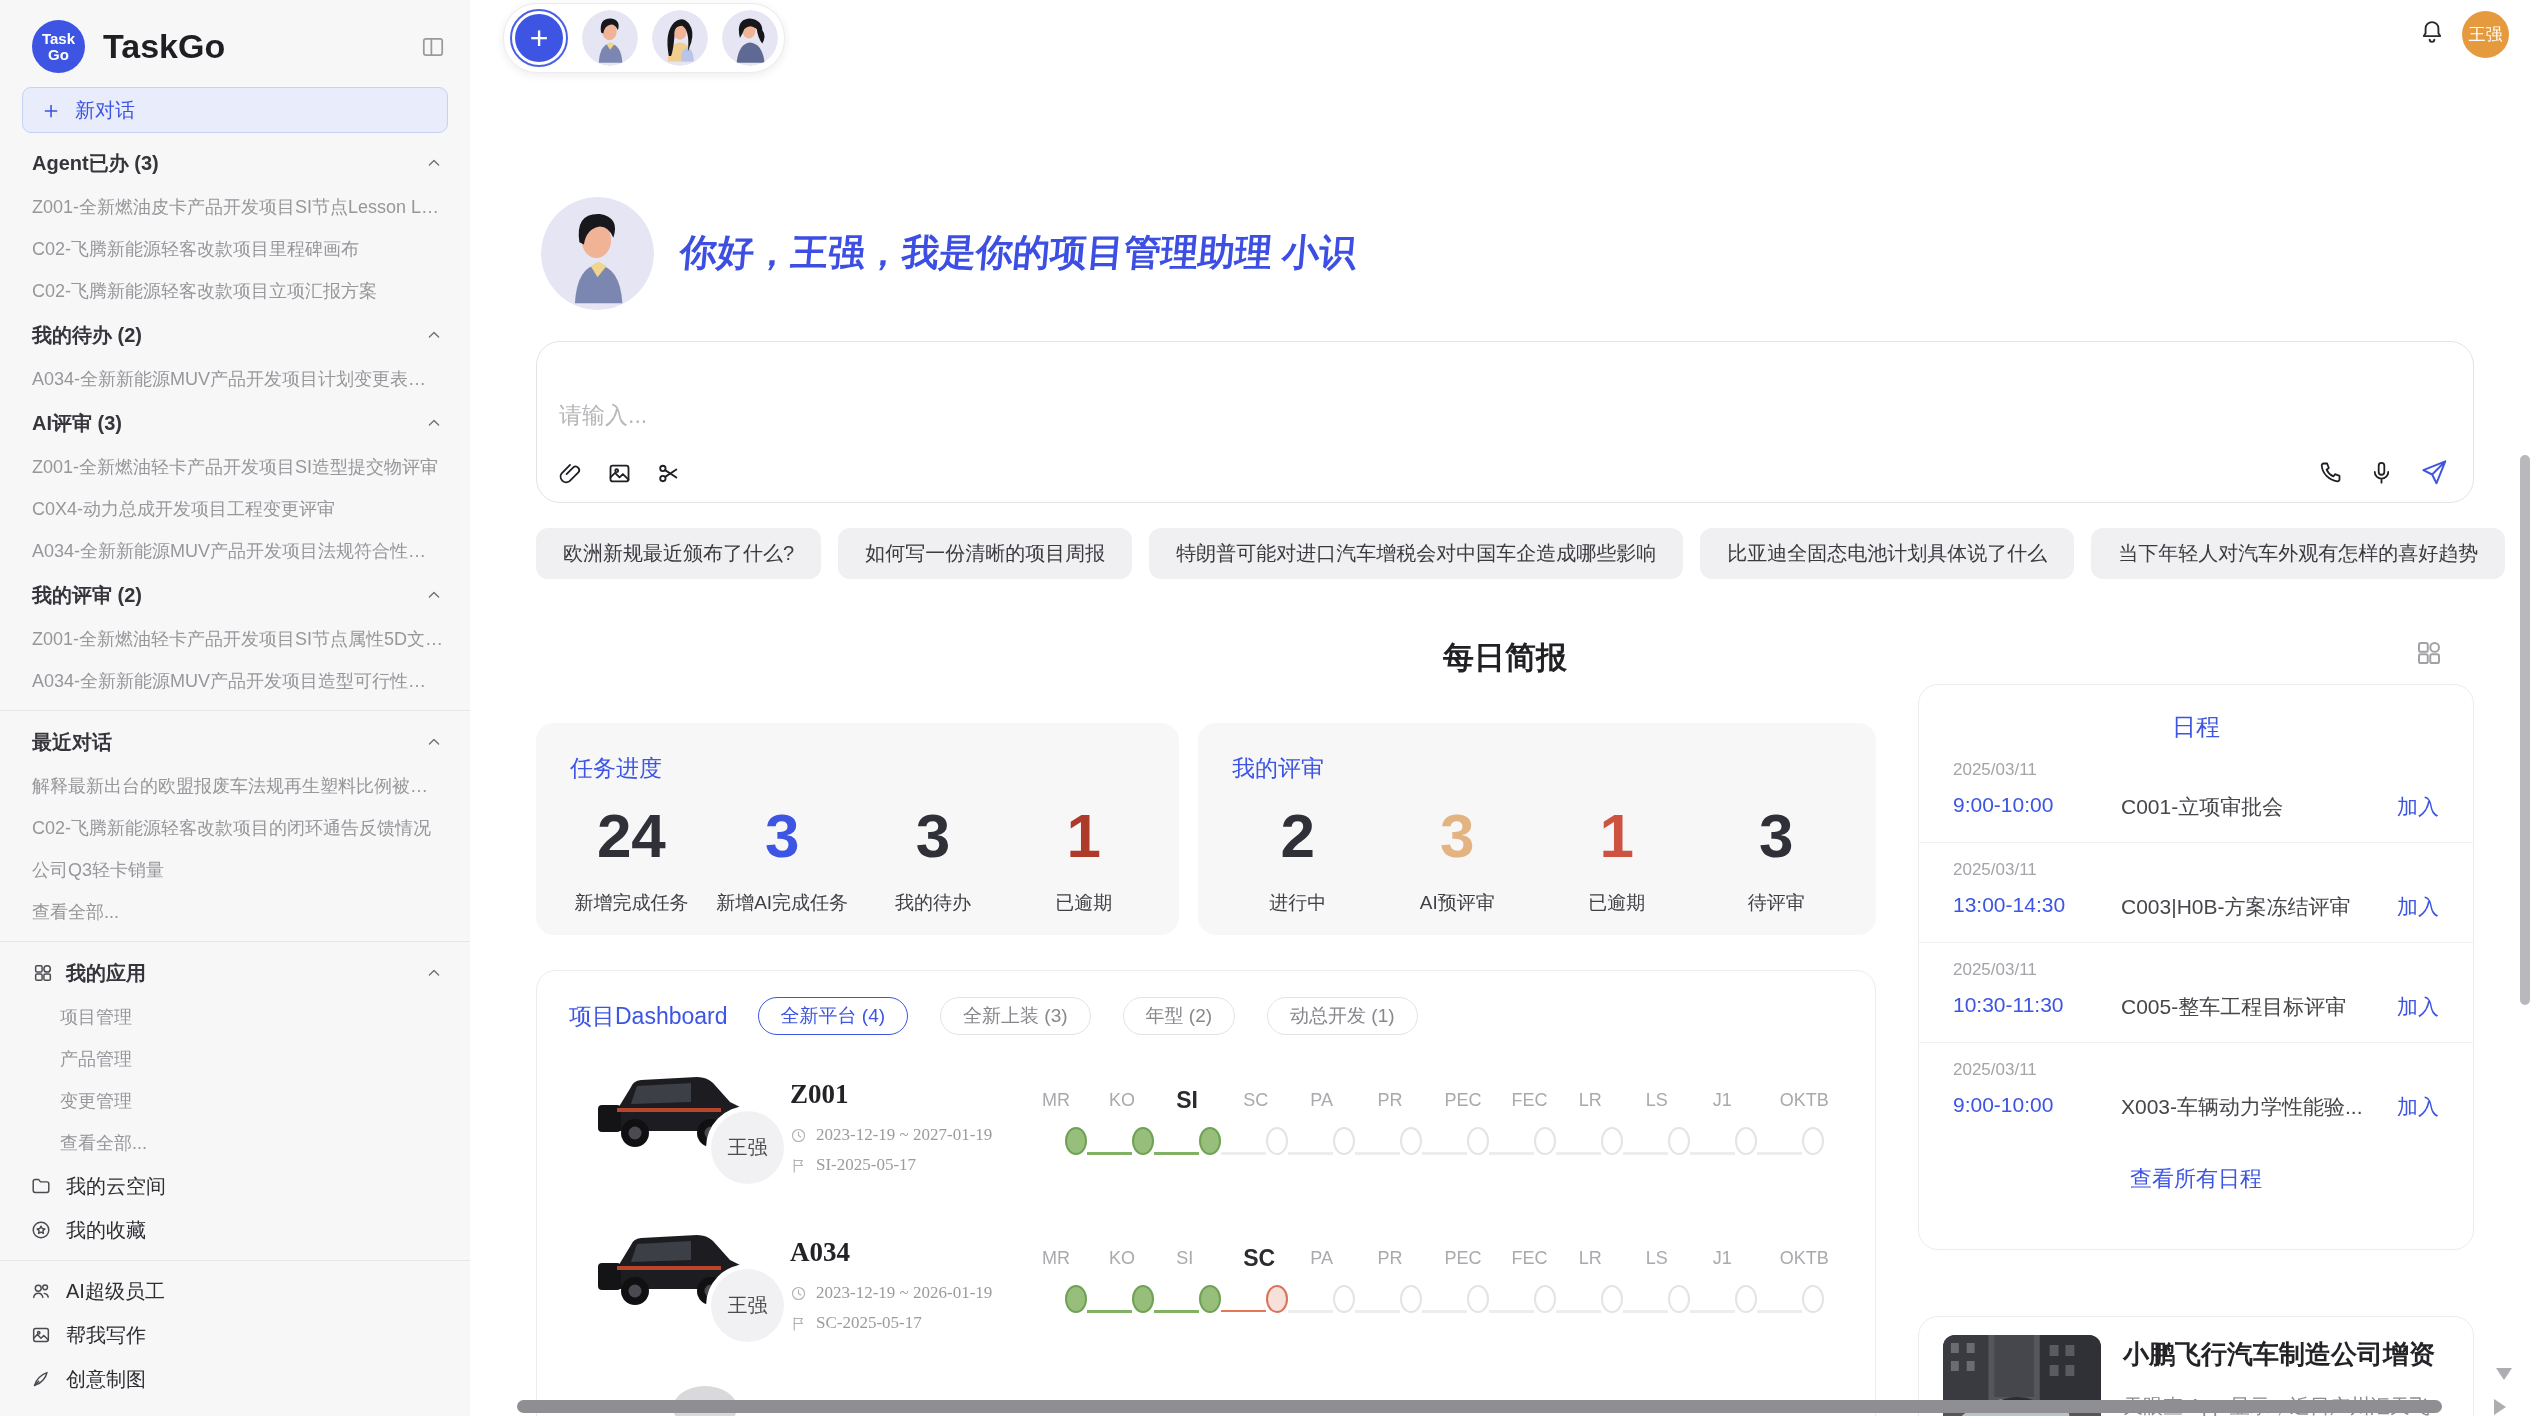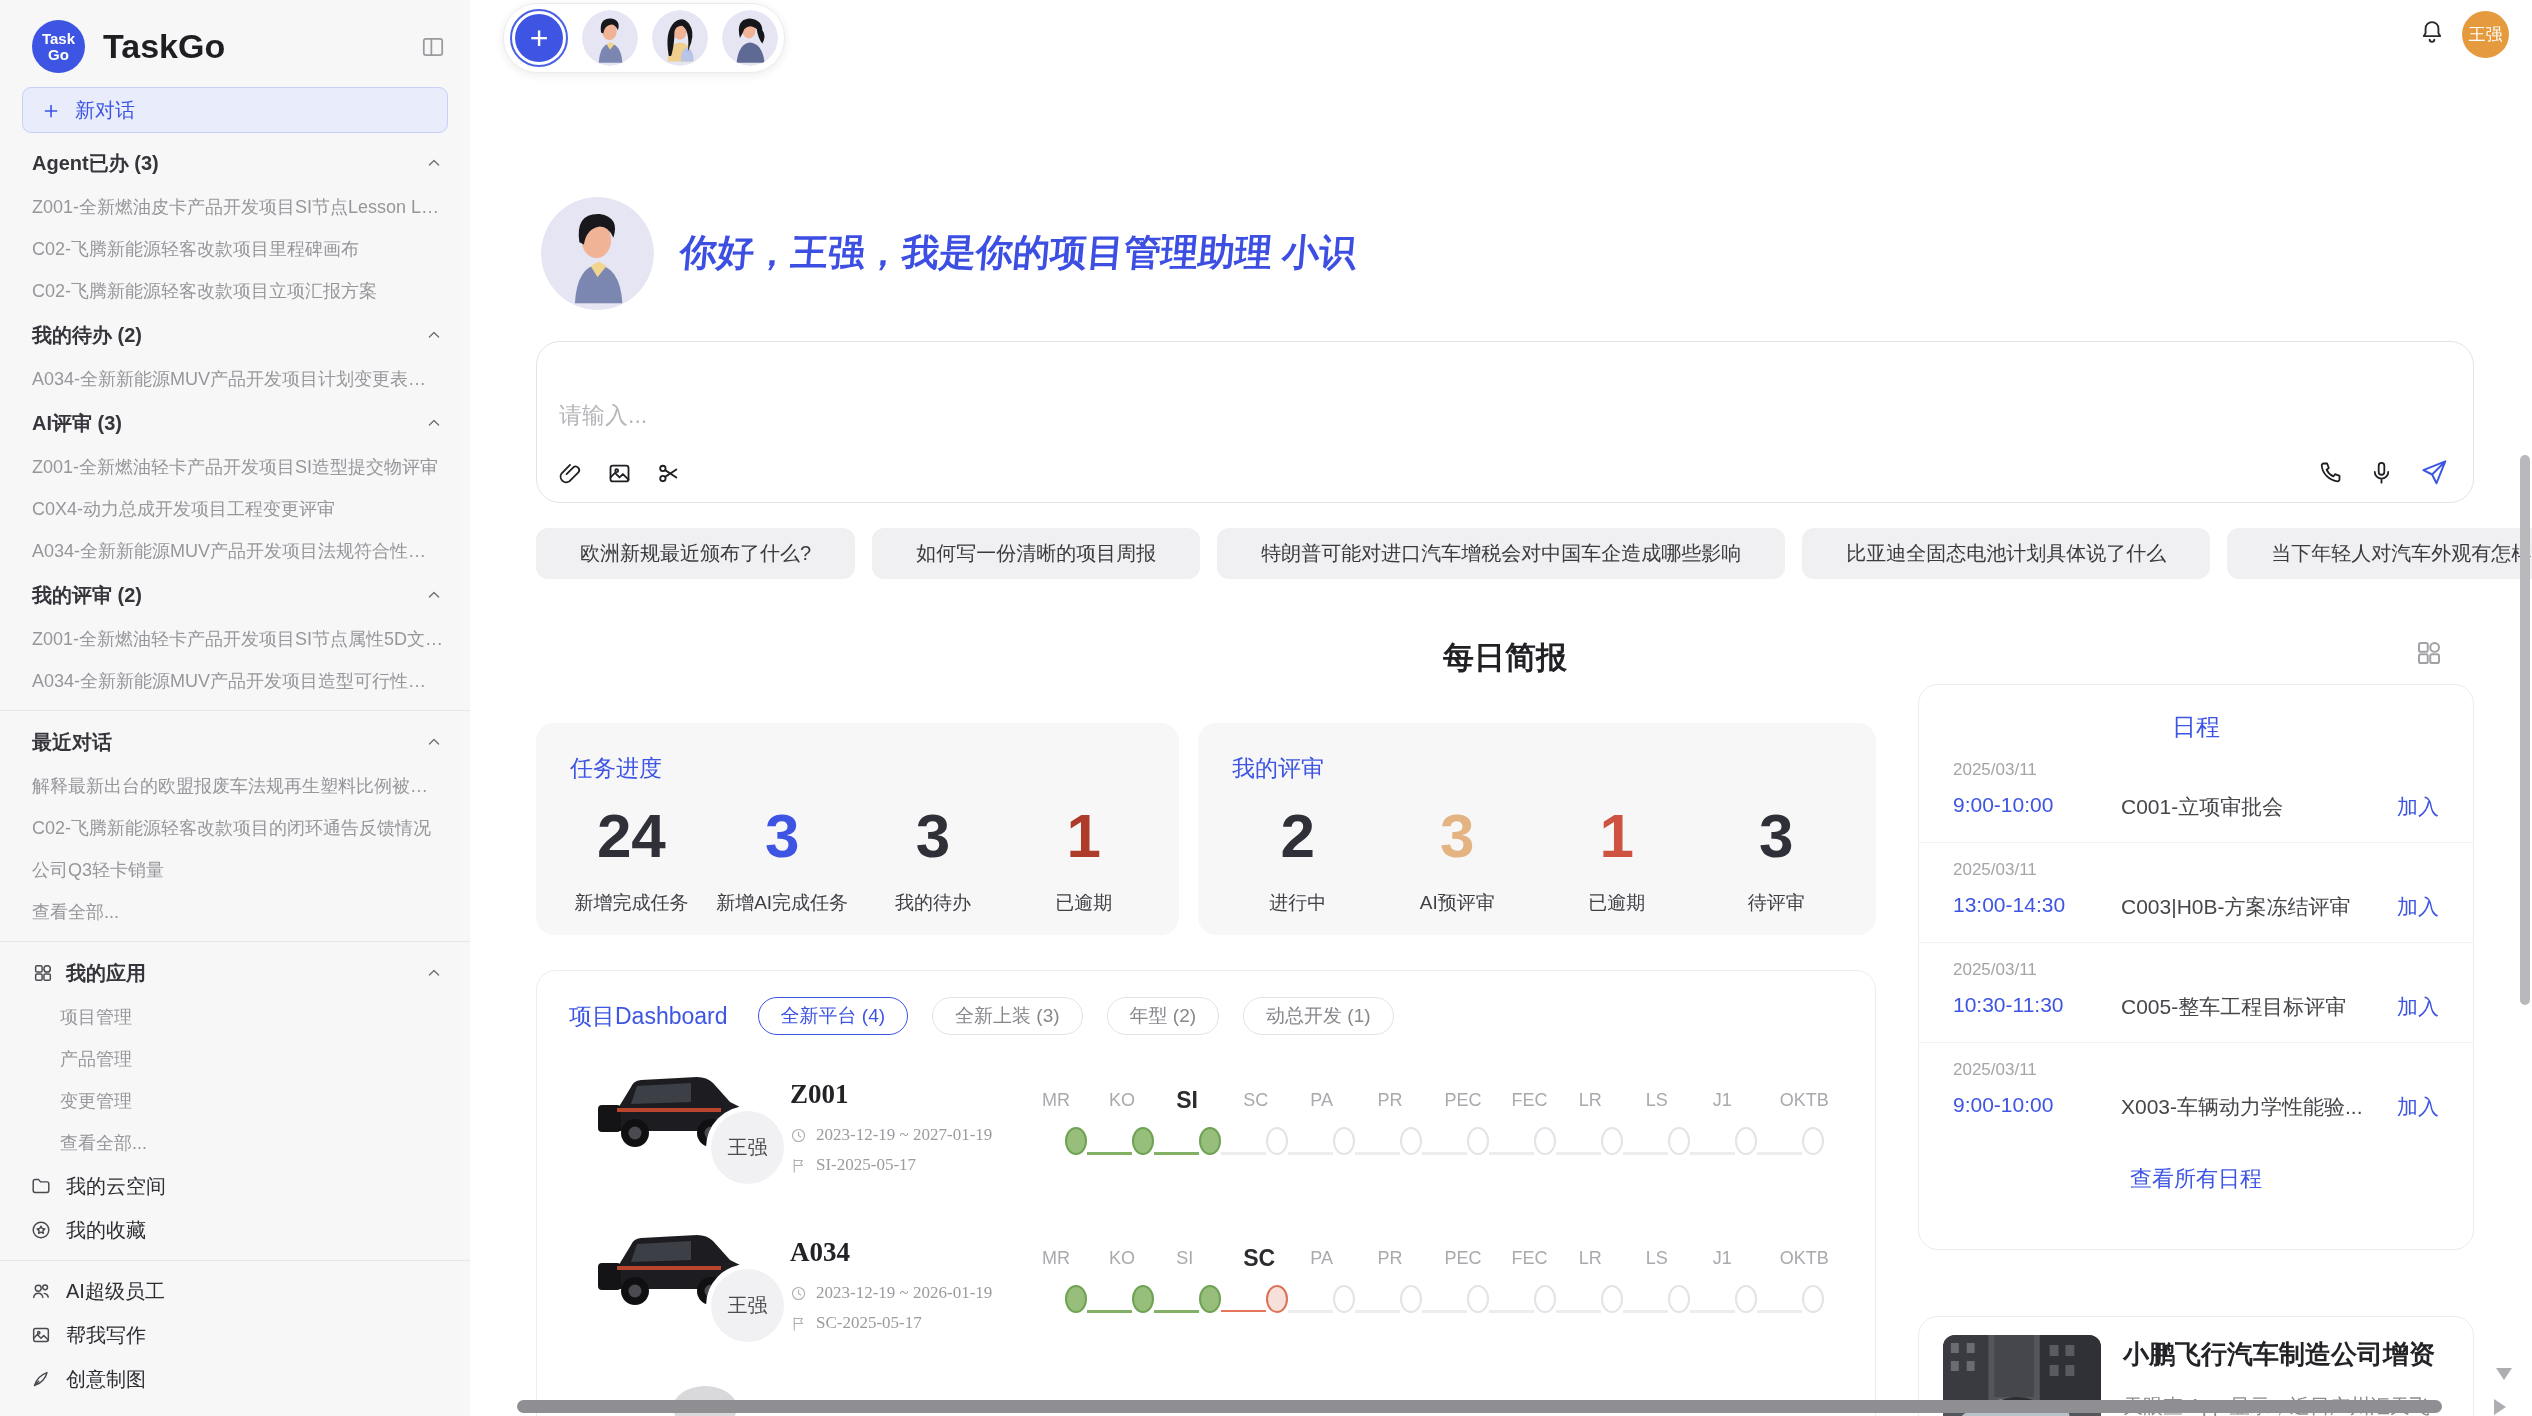--- a/index.html
+++ b/index.html
@@ -53,40 +53,40 @@
             border:1.5px solid #e4e4e7;border-radius:24px;background:#fff;}
   .composer .ph{position:absolute;left:22px;top:58px;font-size:23px;color:#b7b7bb;}
   .c-left{position:absolute;left:20px;bottom:15px;display:flex;gap:22px;color:#1f1f23;}
   .c-right{position:absolute;right:24px;bottom:15px;display:flex;gap:24px;align-items:center;color:#1f1f23;}
   .c-left .cic,.c-right .cic{width:27px;height:27px;cursor:pointer;}
   .send{color:#3d55e2;width:30px;height:30px;}
 
   
   .chips{position:absolute;left:536px;top:528px;width:1960px;display:flex;gap:17px;}
   .chip{height:51px;line-height:51px;border-radius:12px;background:#f0f0f2;color:#3a3a3f;font-size:20px;
-        padding:0 44px;white-space:nowrap;cursor:pointer;}
+        padding:0 27px;white-space:nowrap;cursor:pointer;}
 
   
   .brief-title{position:absolute;left:536px;top:637px;width:1938px;text-align:center;font-size:31px;font-weight:700;color:#212125;}
   .apps-btn{position:absolute;left:2414px;top:638px;width:30px;height:30px;color:#a2a2a6;cursor:pointer;}
   .stat-card{position:absolute;top:723px;height:212px;background:#f7f7f8;border-radius:18px;box-sizing:border-box;}
   .stat-card.c1{left:536px;width:643px;}
   .stat-card.c2{left:1198px;width:678px;}
   .sc-title{padding:30px 0 0 34px;font-size:23px;color:#3d55e2;}
   .sc-stats{display:flex;padding:16px 20px 0;}
   .stat{flex:1;text-align:center;}
   .stat-num{font-size:62px;font-weight:600;line-height:72px;}
   .stat-lab{margin-top:18px;font-size:19px;color:#3f3f44;}
 
   
   .dash{position:absolute;left:536px;top:970px;width:1340px;height:500px;box-sizing:border-box;background:#fff;
         border:1px solid #ececf0;border-radius:20px;overflow:hidden;}
   .dash-head{display:flex;align-items:center;padding:26px 32px 0;}
   .dash-title{font-size:23px;color:#3d55e2;margin-right:30px;}
-  .dash-filters{display:flex;gap:24px;}
+  .dash-filters{display:flex;gap:32px;}
   .f-chip{height:38px;line-height:36px;border-radius:19px;border:1px solid #e3e3e7;color:#87878c;
           font-size:19px;padding:0 22px;box-sizing:border-box;background:#fff;cursor:pointer;}
   .f-chip.active{border-color:#3d55e2;color:#3d55e2;}
   .proj{display:flex;height:158px;padding:0 28px 0 48px;position:relative;}
   .proj-rows{margin-top:6px;}
   .truck-wrap{position:relative;width:205px;height:146px;flex:none;margin-top:8px;}
   .truck{width:175px;height:116px;}
   .owner-badge{position:absolute;left:126px;top:62px;width:73px;height:73px;border-radius:50%;background:#f1f1f3;
                box-shadow:0 0 0 5px #fff;display:flex;align-items:center;justify-content:center;font-size:20px;color:#4b4b50;}
   .proj-info{width:252px;flex:none;padding-top:36px;font-family:Liberation Serif, serif;}

